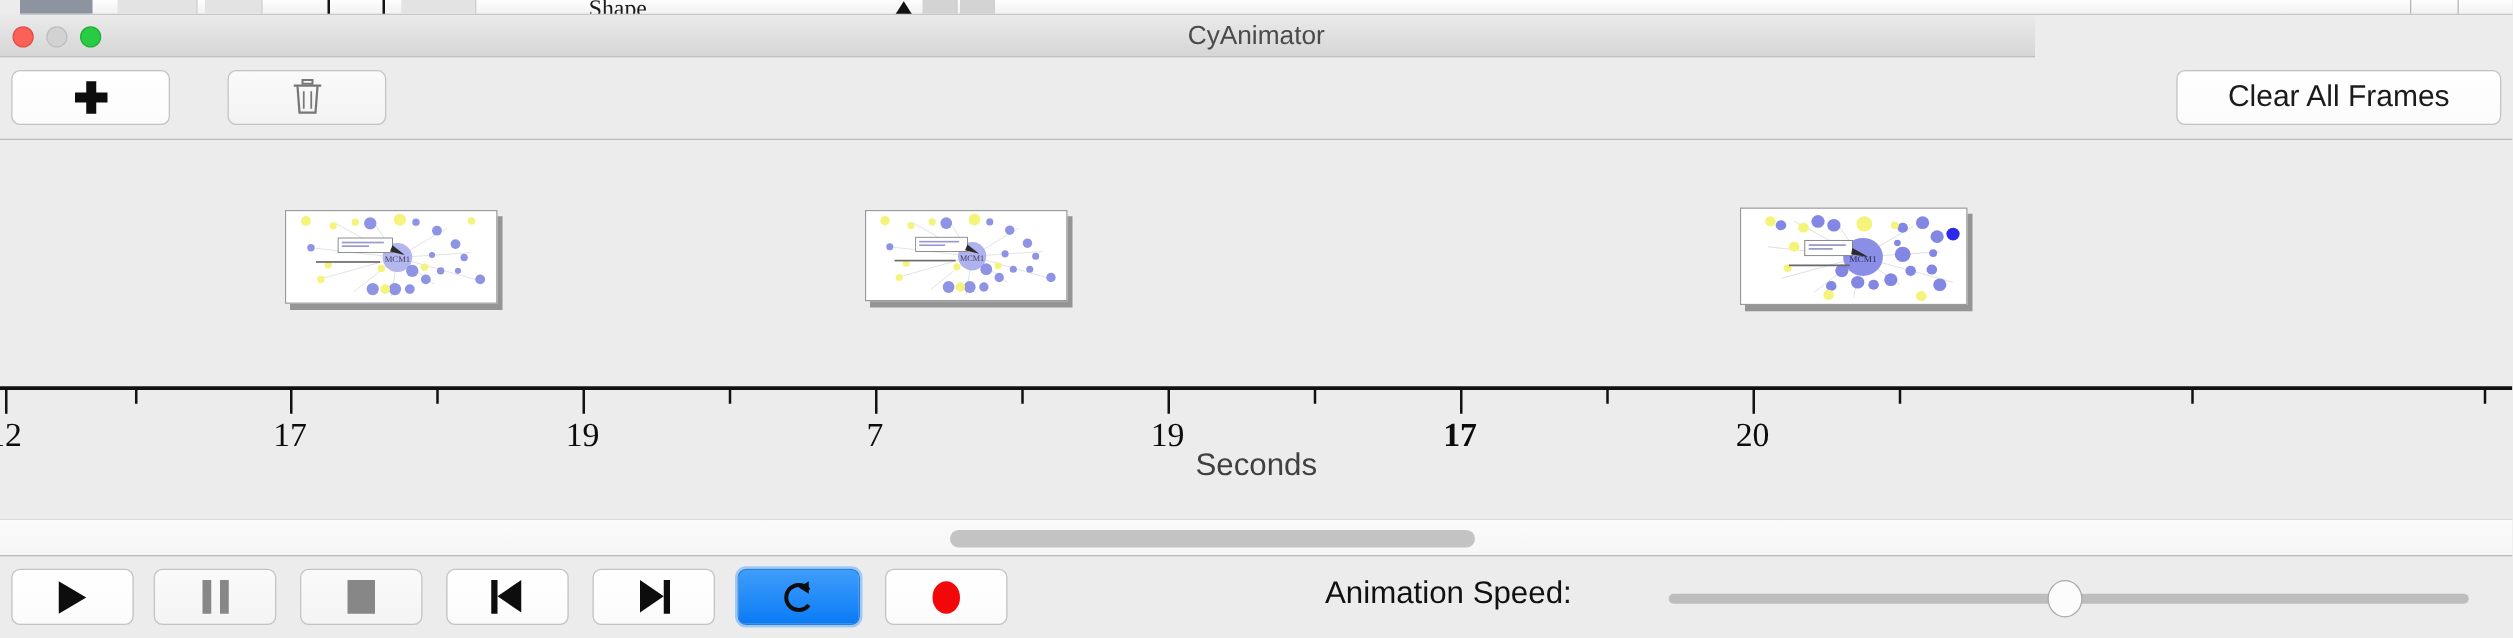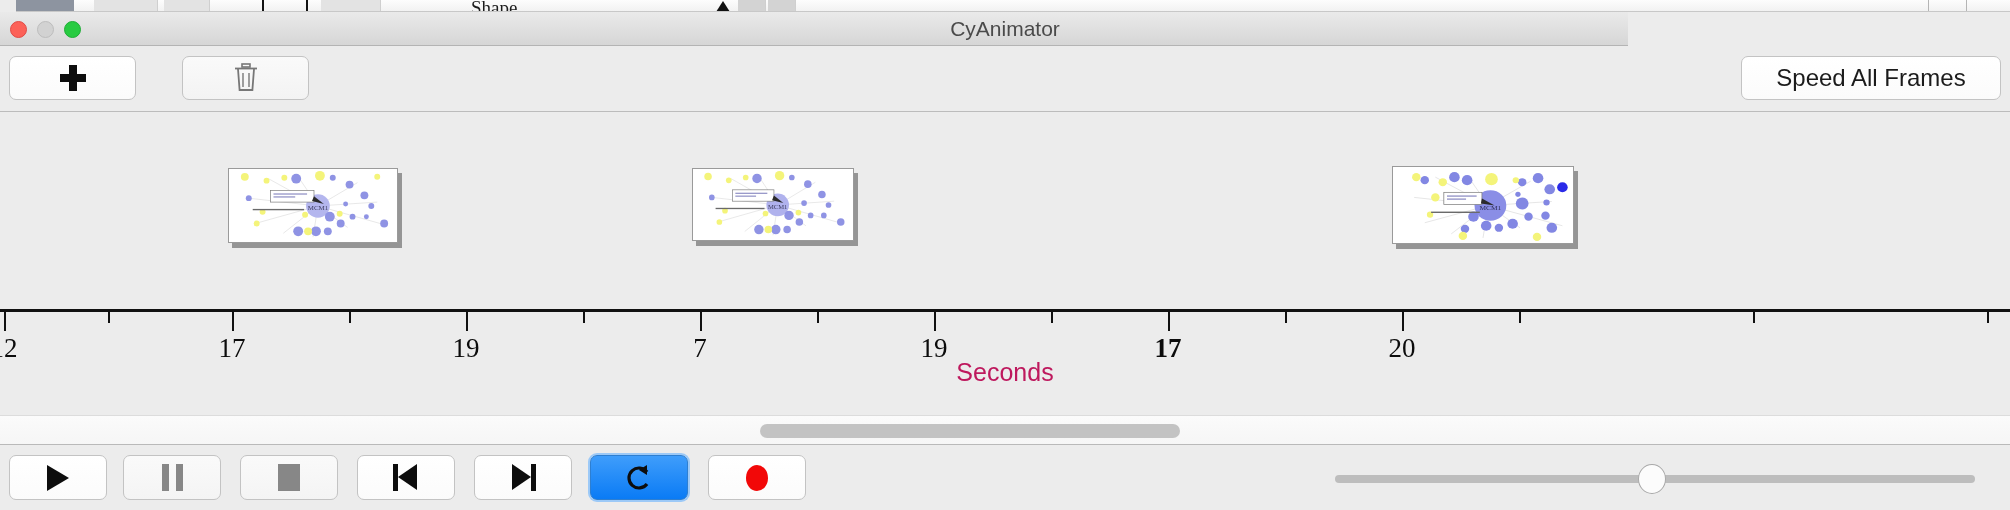--- a/index.html
+++ b/index.html
@@ -56,21 +56,21 @@
   .thumb svg { display: block; width: 100%; height: 100%; }
 
   
   .ruler-line { position: absolute; left: 0; top: 196px; width: 2010px; height: 3px; background: #111; }
   .tick { position: absolute; width: 2px; background: #111; }
   .tick.major { top: 199px; height: 19px; }
   .tick.minor { top: 199px; height: 11px; }
   .tick-label { position: absolute; top: 220px; font-size: 27px; color: #0c0c0c;
     font-family: "Liberation Serif", serif; transform: translateX(-50%); white-space: nowrap; }
   .axis-title { position: absolute; top: 245px; left: 50%; transform: translateX(-50%);
-    font-size: 25px; color: #be185d; white-space: nowrap; }
+    font-size: 25px; color: #404040; white-space: nowrap; }
 
   
   .hscroll { position: absolute; left: 0; top: 415px; width: 2010px; height: 30px;
     background: linear-gradient(#fbfbfb, #f6f6f6); border-top: 1px solid #dcdcdc;
     border-bottom: 1px solid #b9b9b9; }
   .hthumb { position: absolute; left: 760px; top: 8px; width: 420px; height: 14px;
     border-radius: 7px; background: #c3c3c3; cursor: pointer; }
 
   
   .transport { position: absolute; left: 0; top: 446px; width: 2010px; height: 64px; background: #ececec; }
@@ -134,21 +134,21 @@
     </div>
     <div class="tbtn subtle" id="del-btn">
       <svg width="26" height="30" viewBox="0 0 26 30">
         <rect x="9" y="1" width="8" height="3" fill="none" stroke="#777" stroke-width="1.6"></rect>
         <line x1="2" y1="5.5" x2="24" y2="5.5" stroke="#777" stroke-width="1.8"></line>
         <path d="M5 6 L6.6 27 H19.4 L21 6" fill="none" stroke="#777" stroke-width="1.8"></path>
         <line x1="10" y1="10" x2="10" y2="24" stroke="#777" stroke-width="1.4"></line>
         <line x1="16" y1="10" x2="16" y2="24" stroke="#777" stroke-width="1.4"></line>
       </svg>
     </div>
-    <div class="tbtn" id="clear-btn">Speed All Frames</div>
+    <div class="tbtn" id="clear-btn">Clear All Frames</div>
   </div>
 
   <div class="timeline">
 
     <div class="thumb" style="left:228px;top:55px;width:170px;height:75px;">
       <svg viewBox="0 0 170 75" preserveAspectRatio="none">
         <rect width="170" height="75" fill="#fff"></rect>
         <g stroke="#cfcfcf" stroke-width="0.5" fill="none">
           <path d="M90 38 L40 10 M90 38 L20 30 M90 38 L55 66 M90 38 L130 14 M90 38 L150 34 M90 38 L120 60 M90 38 L85 70 M90 38 L70 8 M90 38 L160 58 M90 38 L30 55"></path>
         </g>
@@ -344,18 +344,19 @@
     <div class="cbtn active" style="left:590px;width:98px;">
       <svg width="28" height="30" viewBox="0 0 28 30">
         <path d="M22 9 A10 10 0 1 0 22 21" fill="none" stroke="#0d0d0d" stroke-width="3.2"></path>
         <path d="M22 2 L22 12 L14 7 Z" fill="#0d0d0d"></path>
       </svg>
     </div>
     <div class="cbtn" style="left:708px;width:98px;">
       <span class="ico-rec"></span>
     </div>
 
+    <div class="speed-label" style="position:absolute;left:1060px;top:14px;">Animation Speed:</div>
     <div class="slider" style="position:absolute;left:1335px;top:29px;">
       <div class="slider-thumb"></div>
     </div>
   </div>
 
 </div>
 
 </body></html>

